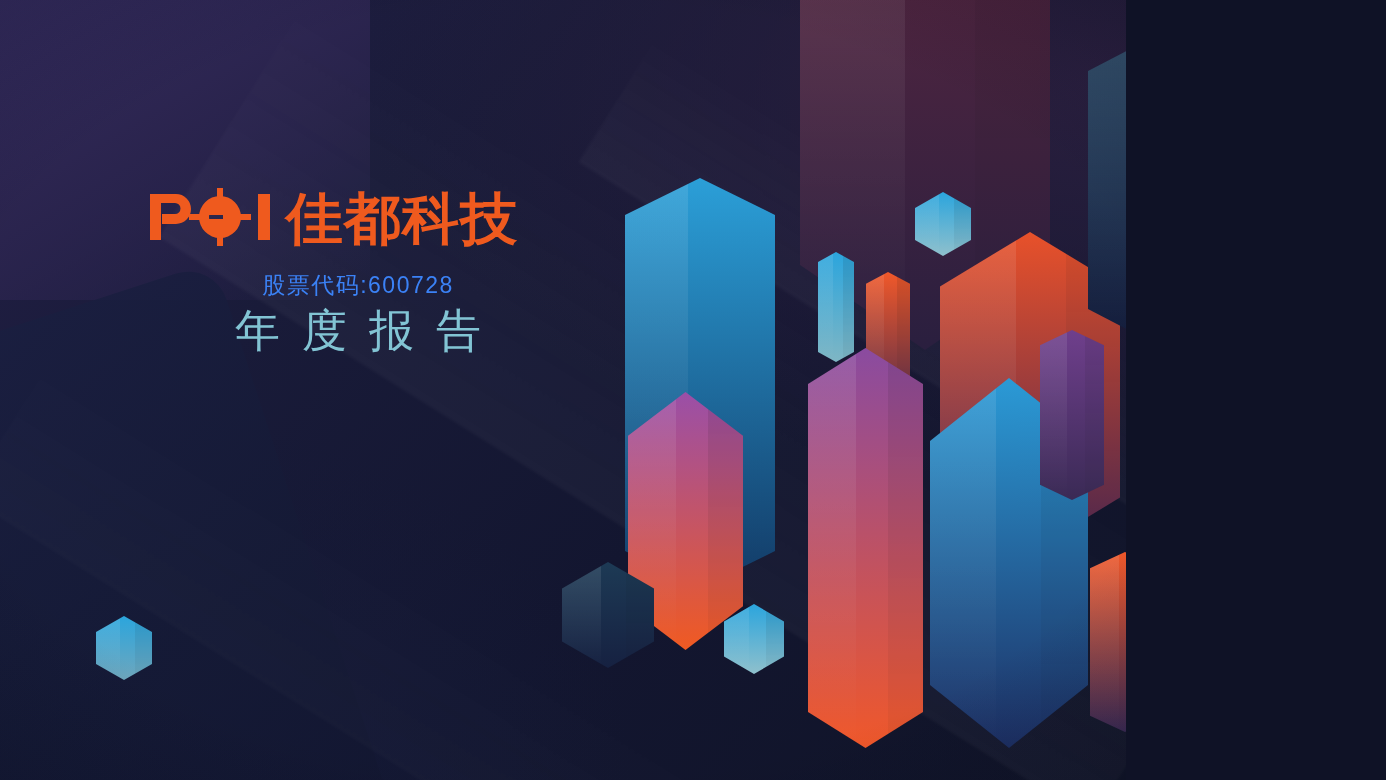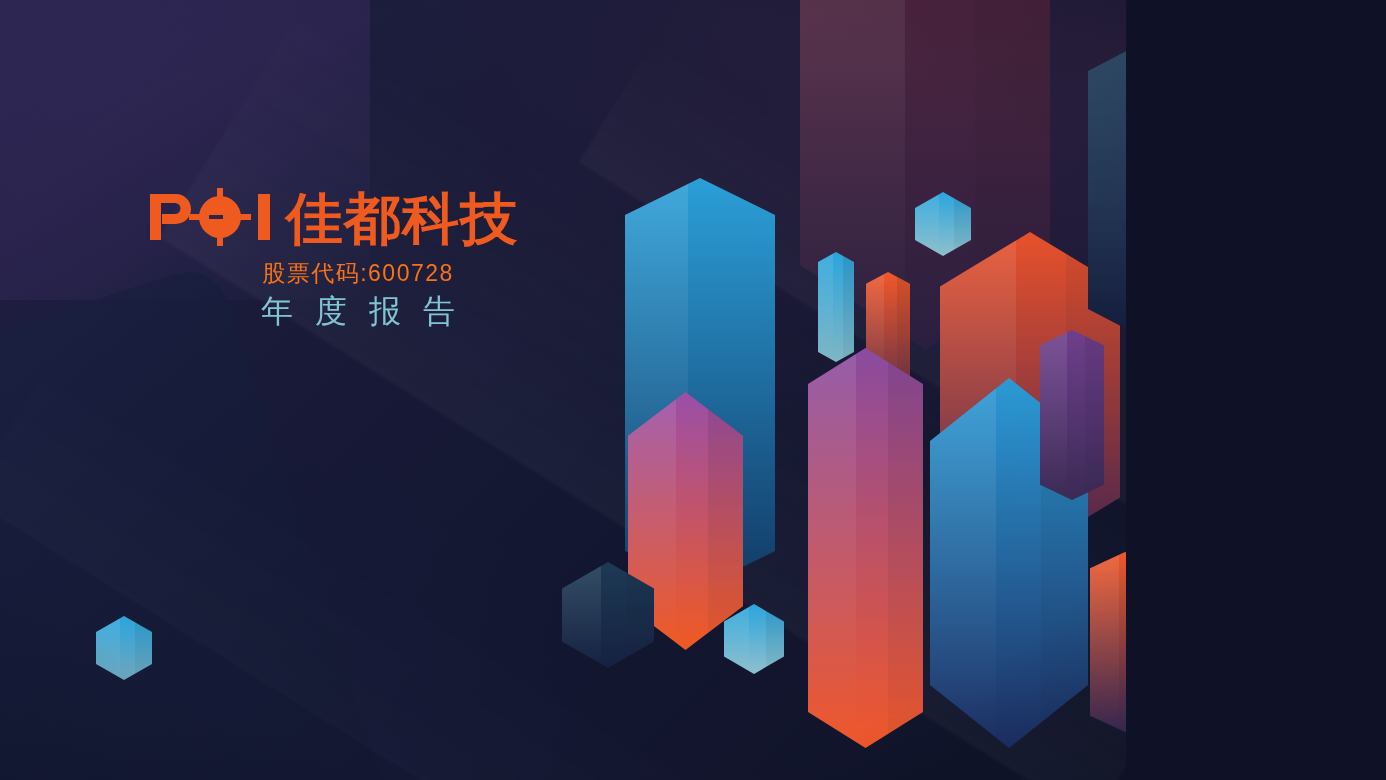--- a/index.html
+++ b/index.html
@@ -84,43 +84,43 @@
   .logoword{
     font-weight:bold;
     font-size:56px;
     letter-spacing:1px;
     color:#ef5a1e;
     line-height:1;
     white-space:nowrap;
     transform:scaleX(1.02);
   }
   .stockcode{
-    margin-top:8px;
+    margin-top:20px;
     text-align:center;
     width:420px;
-    color:#f97316;
+    color:#3b82f6;
     font-size:23px;
     letter-spacing:1.5px;
   }
   .yearline{
     margin-top:22px;
     text-align:center;
     width:420px;
     color:#8fd2dd;
     font-size:158px;
     font-weight:bold;
     line-height:.92;
     letter-spacing:2px;
   }
   .reportline{
     margin-top:6px;
     text-align:center;
     width:420px;
     color:#82c4d4;
-    font-size:32px;
+    font-size:45px;
     letter-spacing:22px;
     text-indent:22px;
     line-height:1.05;
   }
 </style>
 </head>
 <body>
 
 <div id="cover">
 

